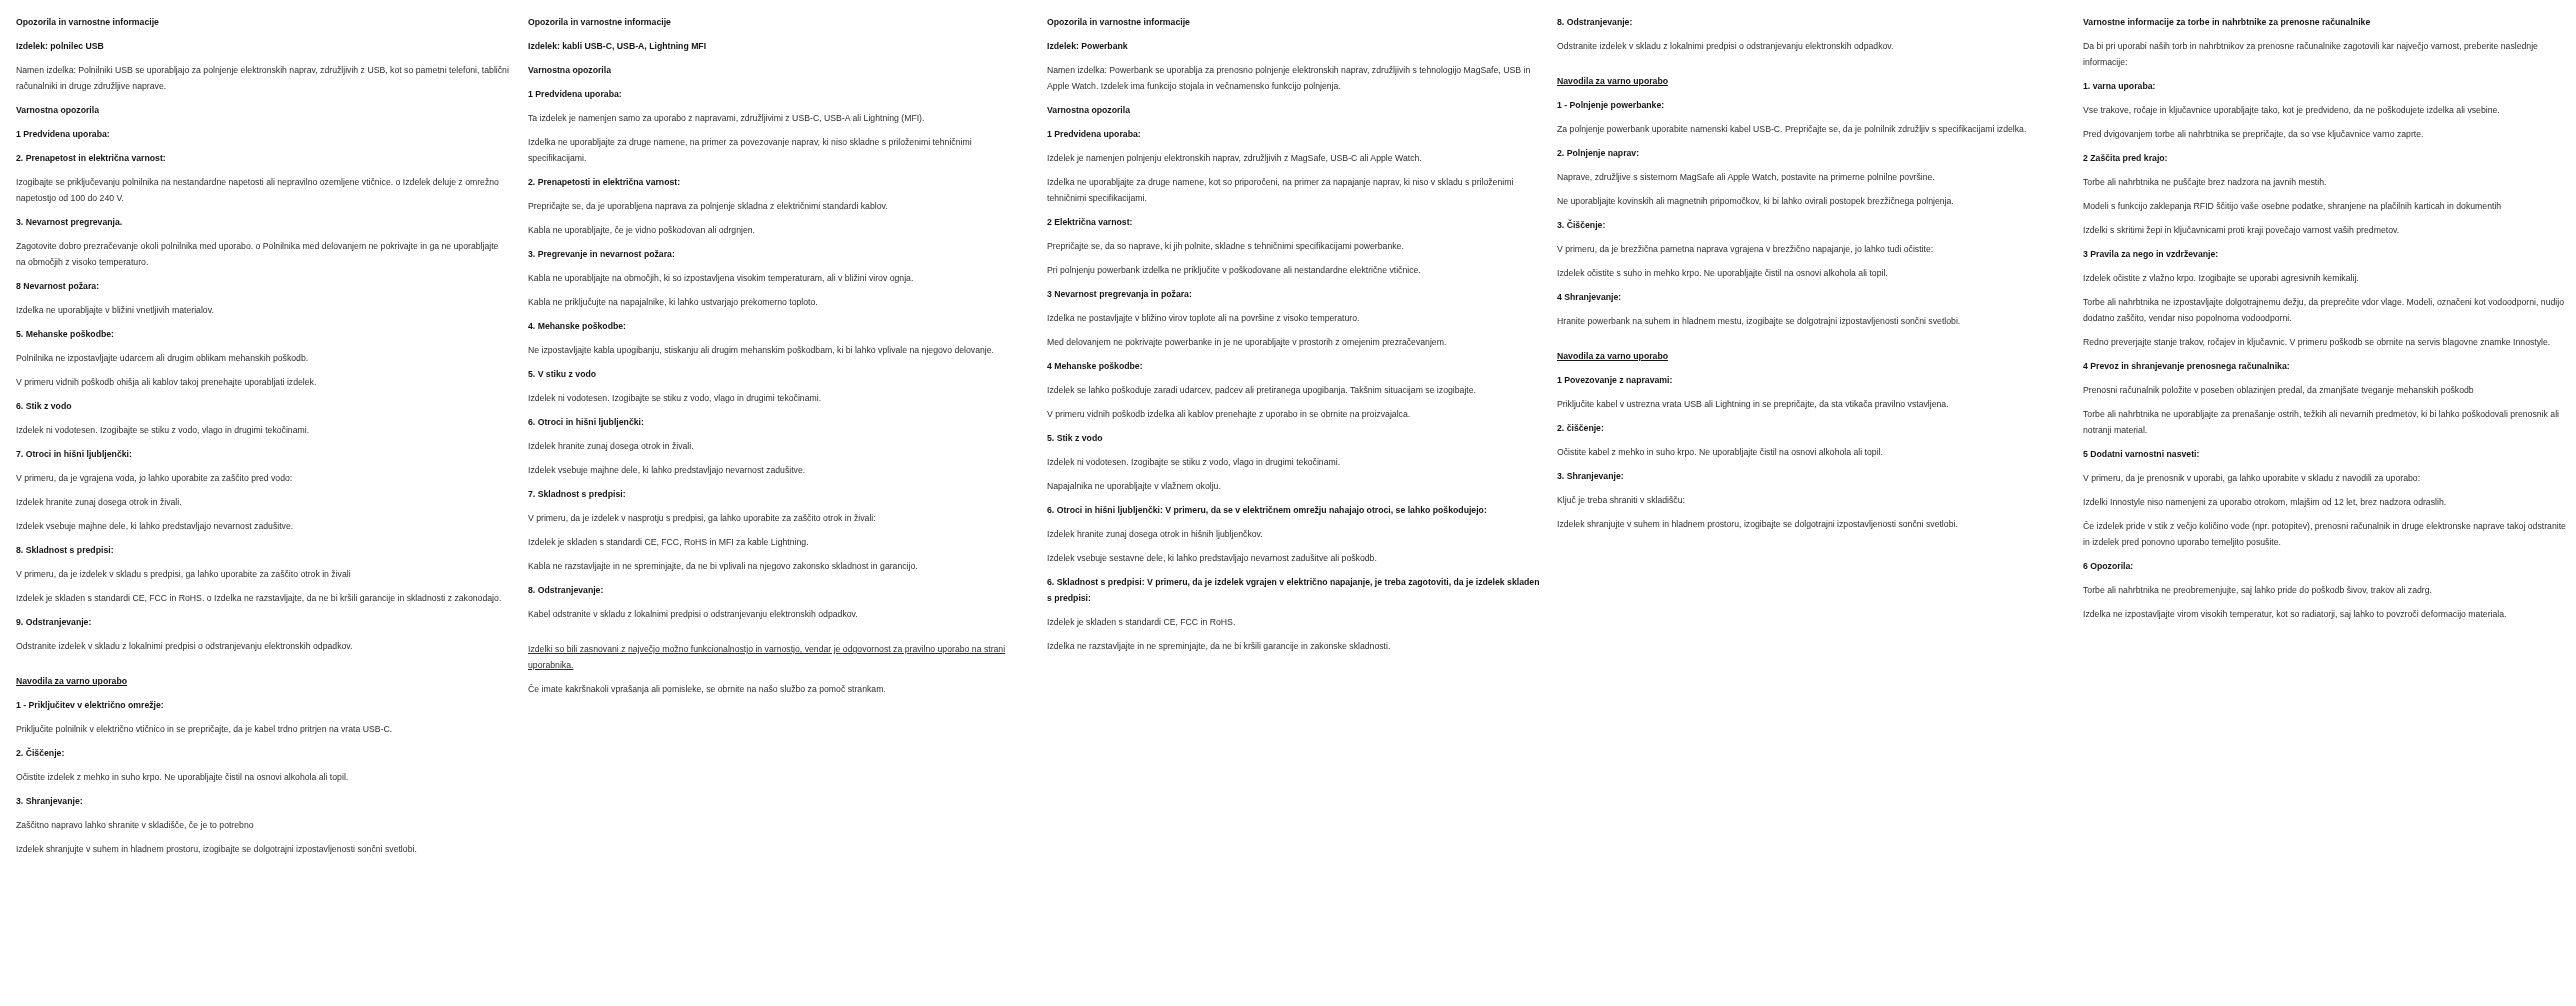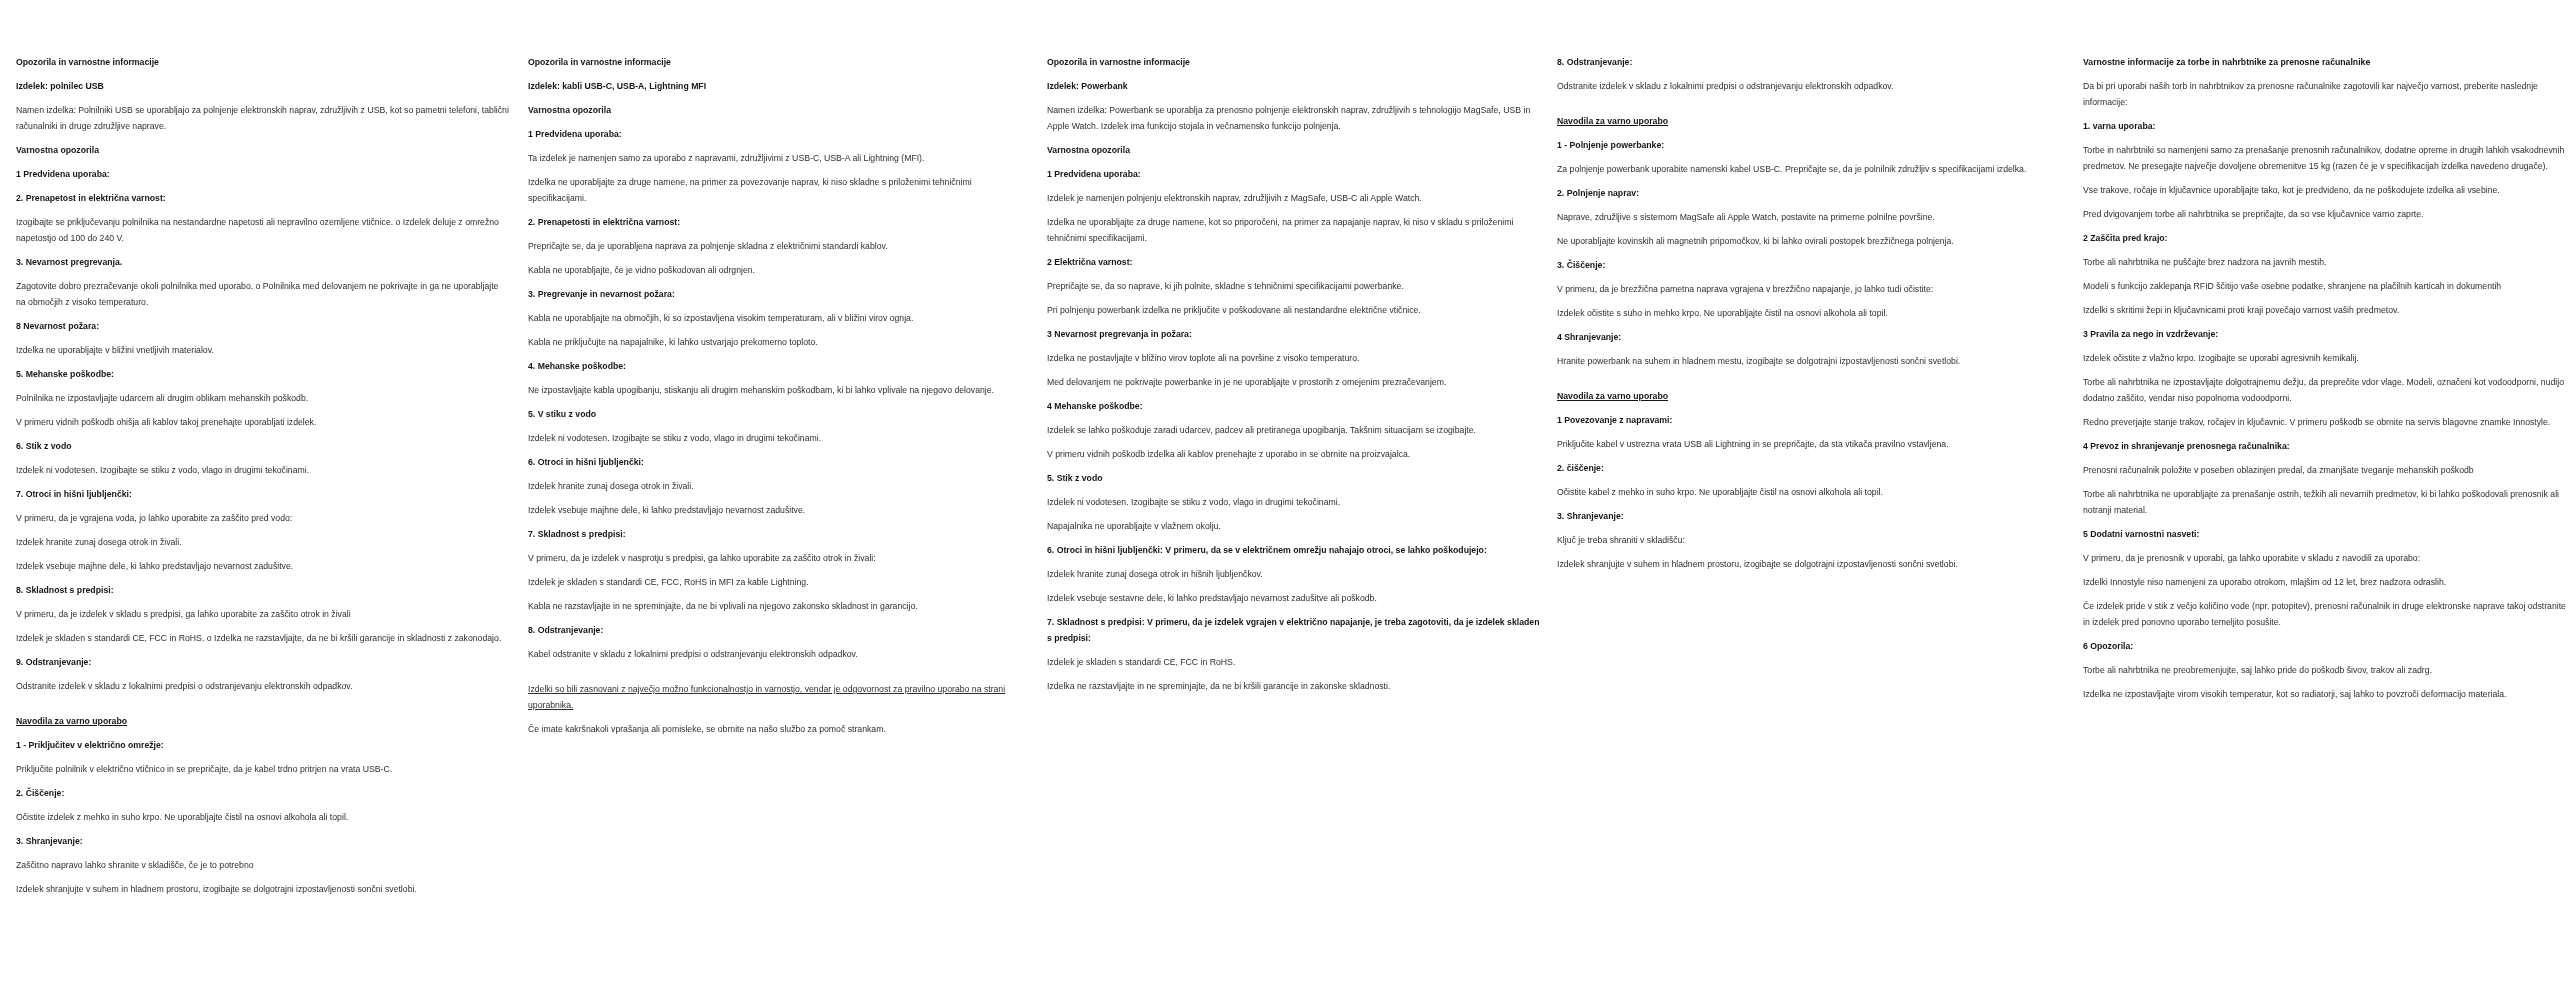--- a/index.html
+++ b/index.html
@@ -1,18 +1,18 @@
 <!DOCTYPE html>
 <html style="font-size:13px"><head>
 <meta charset="utf-8">
 <style>
   html,body{margin:0;padding:0;background:#ffffff;}
   body{width:2576px;height:1006px;font-family:"Liberation Sans",sans-serif;}
   .page{position:relative;width:2576px;height:1006px;overflow:hidden;background:#ffffff;}
-  .col{position:absolute;top:13.7px;margin-top:40px;}
+  .col{position:absolute;top:13.7px;}
   .c0{left:16px;width:493px;}
   .c1{left:528px;width:495px;}
   .c2{left:1047px;width:497px;}
   .c3{left:1557px;width:493px;}
   .c4{left:2083px;width:486px;}
   .b{font-size:8.7px;line-height:16px;color:#2e2e2e;margin:0 0 8px 0;letter-spacing:0;}
   .h{font-weight:700;color:#151515;}
   .gap{margin-top:19.3px;text-decoration:underline;}
 </style>
 </head>
@@ -99,21 +99,21 @@
       <div class="b p">Med delovanjem ne pokrivajte powerbanke in je ne uporabljajte v prostorih z omejenim prezračevanjem.</div>
       <div class="b h">4 Mehanske poškodbe:</div>
       <div class="b p">Izdelek se lahko poškoduje zaradi udarcev, padcev ali pretiranega upogibanja. Takšnim situacijam se izogibajte.</div>
       <div class="b p">V primeru vidnih poškodb izdelka ali kablov prenehajte z uporabo in se obrnite na proizvajalca.</div>
       <div class="b h">5. Stik z vodo</div>
       <div class="b p">Izdelek ni vodotesen. Izogibajte se stiku z vodo, vlago in drugimi tekočinami.</div>
       <div class="b p">Napajalnika ne uporabljajte v vlažnem okolju.</div>
       <div class="b h">6. Otroci in hišni ljubljenčki: V primeru, da se v električnem omrežju nahajajo otroci, se lahko poškodujejo:</div>
       <div class="b p">Izdelek hranite zunaj dosega otrok in hišnih ljubljenčkov.</div>
       <div class="b p">Izdelek vsebuje sestavne dele, ki lahko predstavljajo nevarnost zadušitve ali poškodb.</div>
-      <div class="b h">7. Skladnost s predpisi: V primeru, da je izdelek vgrajen v električno napajanje, je treba zagotoviti, da je izdelek skladen s predpisi:</div>
+      <div class="b h">6. Skladnost s predpisi: V primeru, da je izdelek vgrajen v električno napajanje, je treba zagotoviti, da je izdelek skladen s predpisi:</div>
       <div class="b p">Izdelek je skladen s standardi CE, FCC in RoHS.</div>
       <div class="b p">Izdelka ne razstavljajte in ne spreminjajte, da ne bi kršili garancije in zakonske skladnosti.</div>
     </section>
   <section class="col c3">
       <div class="b h">8. Odstranjevanje:</div>
       <div class="b p">Odstranite izdelek v skladu z lokalnimi predpisi o odstranjevanju elektronskih odpadkov.</div>
       <div class="b h gap">Navodila za varno uporabo</div>
       <div class="b h">1 - Polnjenje powerbanke:</div>
       <div class="b p">Za polnjenje powerbank uporabite namenski kabel USB-C. Prepričajte se, da je polnilnik združljiv s specifikacijami izdelka.</div>
       <div class="b h">2. Polnjenje naprav:</div>
@@ -130,21 +130,20 @@
       <div class="b h">2. čiščenje:</div>
       <div class="b p">Očistite kabel z mehko in suho krpo. Ne uporabljajte čistil na osnovi alkohola ali topil.</div>
       <div class="b h">3. Shranjevanje:</div>
       <div class="b p">Ključ je treba shraniti v skladišču:</div>
       <div class="b p">Izdelek shranjujte v suhem in hladnem prostoru, izogibajte se dolgotrajni izpostavljenosti sončni svetlobi.</div>
     </section>
   <section class="col c4">
       <div class="b h">Varnostne informacije za torbe in nahrbtnike za prenosne računalnike</div>
       <div class="b p">Da bi pri uporabi naših torb in nahrbtnikov za prenosne računalnike zagotovili kar največjo varnost, preberite naslednje informacije:</div>
       <div class="b h">1. varna uporaba:</div>
-      <div class="b p">Torbe in nahrbtniki so namenjeni samo za prenašanje prenosnih računalnikov, dodatne opreme in drugih lahkih vsakodnevnih predmetov. Ne presegajte največje dovoljene obremenitve 15 kg (razen če je v specifikacijah izdelka navedeno drugače).</div>
       <div class="b p">Vse trakove, ročaje in ključavnice uporabljajte tako, kot je predvideno, da ne poškodujete izdelka ali vsebine.</div>
       <div class="b p">Pred dvigovanjem torbe ali nahrbtnika se prepričajte, da so vse ključavnice varno zaprte.</div>
       <div class="b h">2 Zaščita pred krajo:</div>
       <div class="b p">Torbe ali nahrbtnika ne puščajte brez nadzora na javnih mestih.</div>
       <div class="b p">Modeli s funkcijo zaklepanja RFID ščitijo vaše osebne podatke, shranjene na plačilnih karticah in dokumentih</div>
       <div class="b p">Izdelki s skritimi žepi in ključavnicami proti kraji povečajo varnost vaših predmetov.</div>
       <div class="b h">3 Pravila za nego in vzdrževanje:</div>
       <div class="b p">Izdelek očistite z vlažno krpo. Izogibajte se uporabi agresivnih kemikalij.</div>
       <div class="b p">Torbe ali nahrbtnika ne izpostavljajte dolgotrajnemu dežju, da preprečite vdor vlage. Modeli, označeni kot vodoodporni, nudijo dodatno zaščito, vendar niso popolnoma vodoodporni.</div>
       <div class="b p">Redno preverjajte stanje trakov, ročajev in ključavnic. V primeru poškodb se obrnite na servis blagovne znamke Innostyle.</div>

